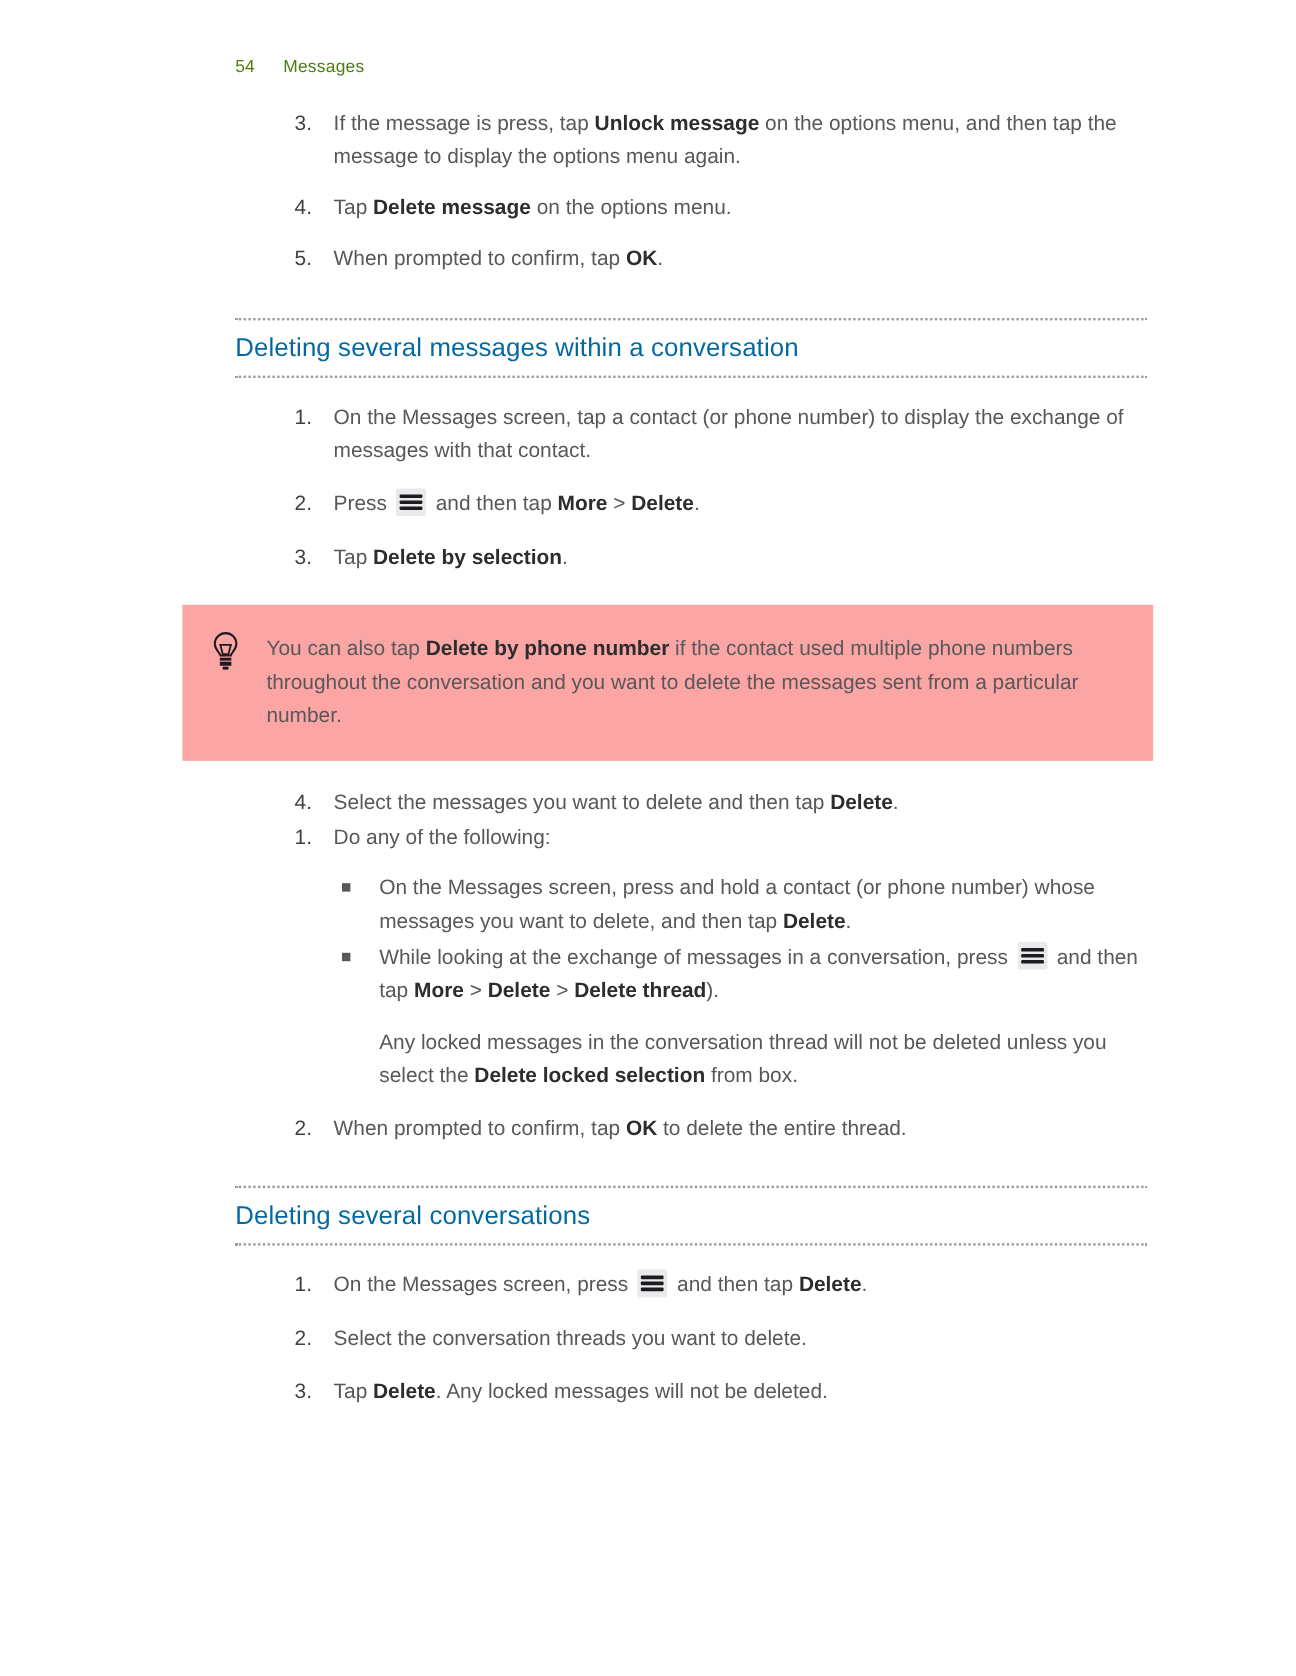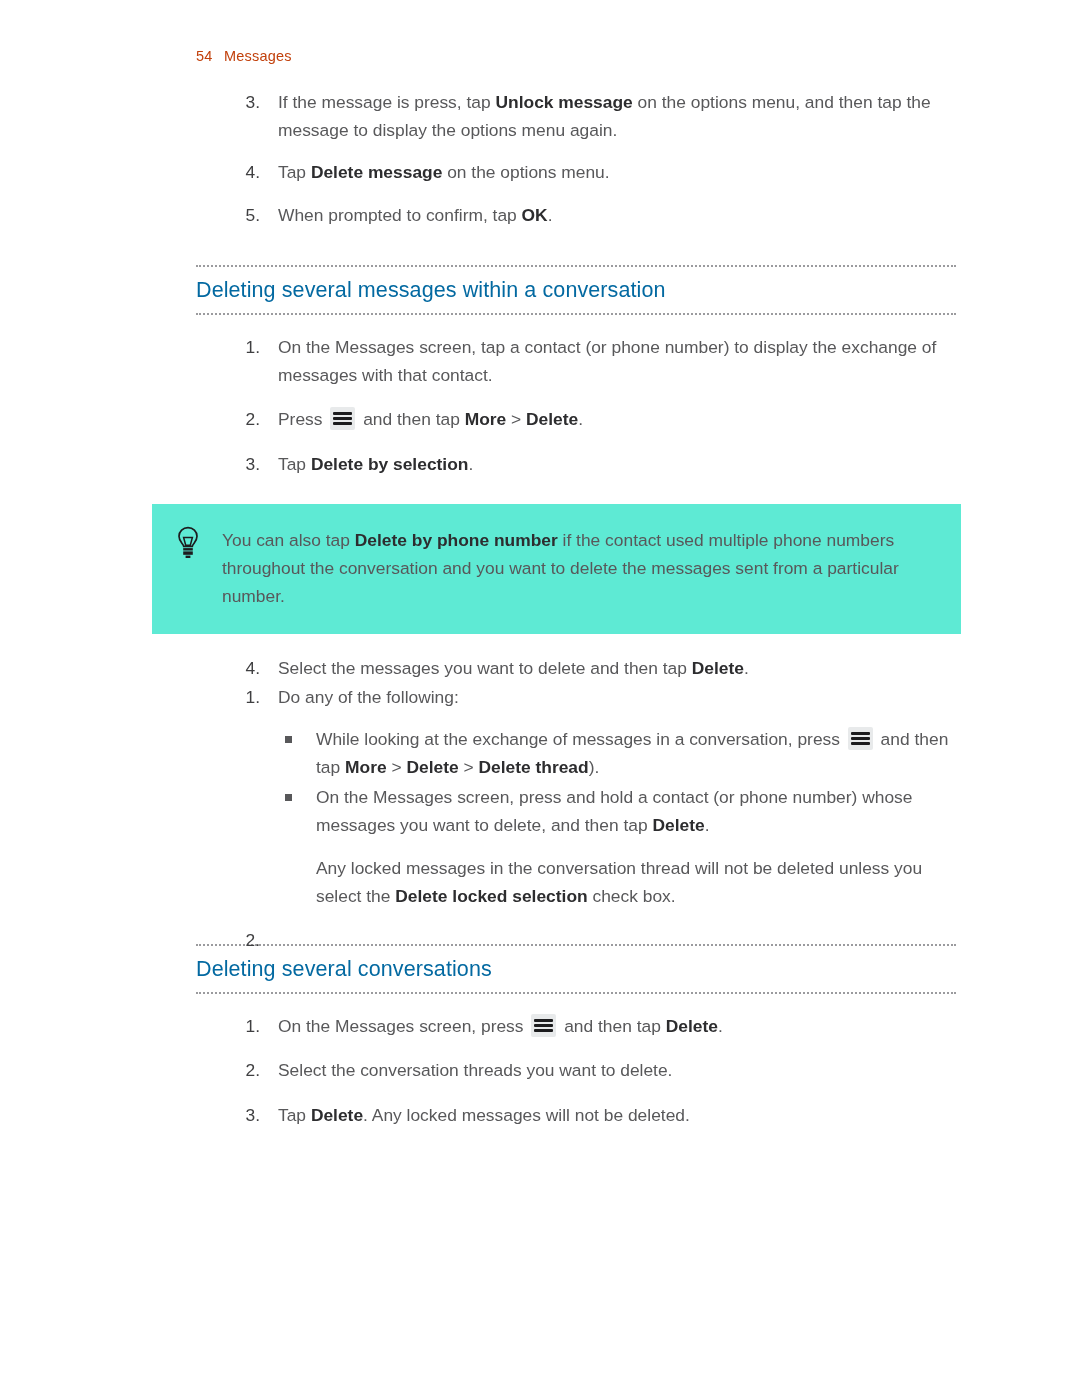--- a/index.html
+++ b/index.html
@@ -22,24 +22,24 @@
     height: 1397px;
     box-sizing: border-box;
   }
 
   
   .page-header {
     position: absolute;
     top: 48px;
     left: 196px;
     font-size: 14.5px;
-    color: #c2410c;
+    color: #4d7c0f;
     letter-spacing: 0.2px;
     display: flex;
-    gap: 8px;
+    gap: 20px;
   }
   .page-header .pg-num { min-width: 20px; }
 
   
   .content {
     position: absolute;
     top: 88px;
     left: 0;
     width: 1080px;
   }
@@ -138,21 +138,21 @@
   .menu-key i:nth-child(1) { top: 5px; }
   .menu-key i:nth-child(2) { top: 10px; }
   .menu-key i:nth-child(3) { top: 15px; }
 
   
   .tip-box {
     position: relative;
     margin: 26px 0 0 152px;
     width: 809px;
     min-height: 94px;
-    background: #5eead4;
+    background: #fca5a5;
     box-sizing: border-box;
     padding: 22px 40px 24px 70px;
   }
   .tip-text {
     font-size: 17.4px;
     line-height: 1.62;
     color: #58585a;
   }
   .tip-bulb {
     position: absolute;
@@ -197,24 +197,24 @@
           <rect x="11.6" y="29.6" width="4.8" height="2.4" fill="#1c1c1e"></rect>
         </svg>
         <div class="tip-text"><span>You can also tap </span><span class="b">Delete by phone number</span><span> if the contact used multiple phone numbers throughout the conversation and you want to delete the messages sent from a particular number.</span></div>
       </div>
       <div class="spacer-after-tip"></div>
       <ol class="olist">
         <li><span class="num">4.</span><span><span>Select the messages you want to delete and then tap </span><span class="b">Delete</span><span>.</span></span></li>
       </ol>
       <ol class="olist">
         <li><span class="num">1.</span><span><span>Do any of the following:</span></span><ul class="blist">
+            <li><span class="sq"></span><span><span>On the Messages screen, press and hold a contact (or phone number) whose messages you want to delete, and then tap </span><span class="b">Delete</span><span>.</span></span></li>
             <li><span class="sq"></span><span><span>While looking at the exchange of messages in a conversation, press </span><span class="menu-key"><i></i><i></i><i></i></span><span> and then tap </span><span class="b">More</span><span> &gt; </span><span class="b">Delete</span><span> &gt; </span><span class="b">Delete thread</span><span>).</span></span></li>
-            <li><span class="sq"></span><span><span>On the Messages screen, press and hold a contact (or phone number) whose messages you want to delete, and then tap </span><span class="b">Delete</span><span>.</span></span></li>
-          </ul><div class="subnote"><span>Any locked messages in the conversation thread will not be deleted unless you select the </span><span class="b">Delete locked selection</span><span> check box.</span></div></li>
-        <li><span class="num">2.</span></li>
+          </ul><div class="subnote"><span>Any locked messages in the conversation thread will not be deleted unless you select the </span><span class="b">Delete locked selection</span><span> from box.</span></div></li>
+        <li><span class="num">2.</span><span><span>When prompted to confirm, tap </span><span class="b">OK</span><span> to delete the entire thread.</span></span></li>
       </ol>
       <div class="heading-block">
         <h2 class="section-heading">Deleting several conversations</h2>
       </div>
       <ol class="olist">
         <li><span class="num">1.</span><span><span>On the Messages screen, press </span><span class="menu-key"><i></i><i></i><i></i></span><span> and then tap </span><span class="b">Delete</span><span>.</span></span></li>
         <li><span class="num">2.</span><span><span>Select the conversation threads you want to delete.</span></span></li>
         <li><span class="num">3.</span><span><span>Tap </span><span class="b">Delete</span><span>. Any locked messages will not be deleted.</span></span></li>
       </ol>
     </div>

